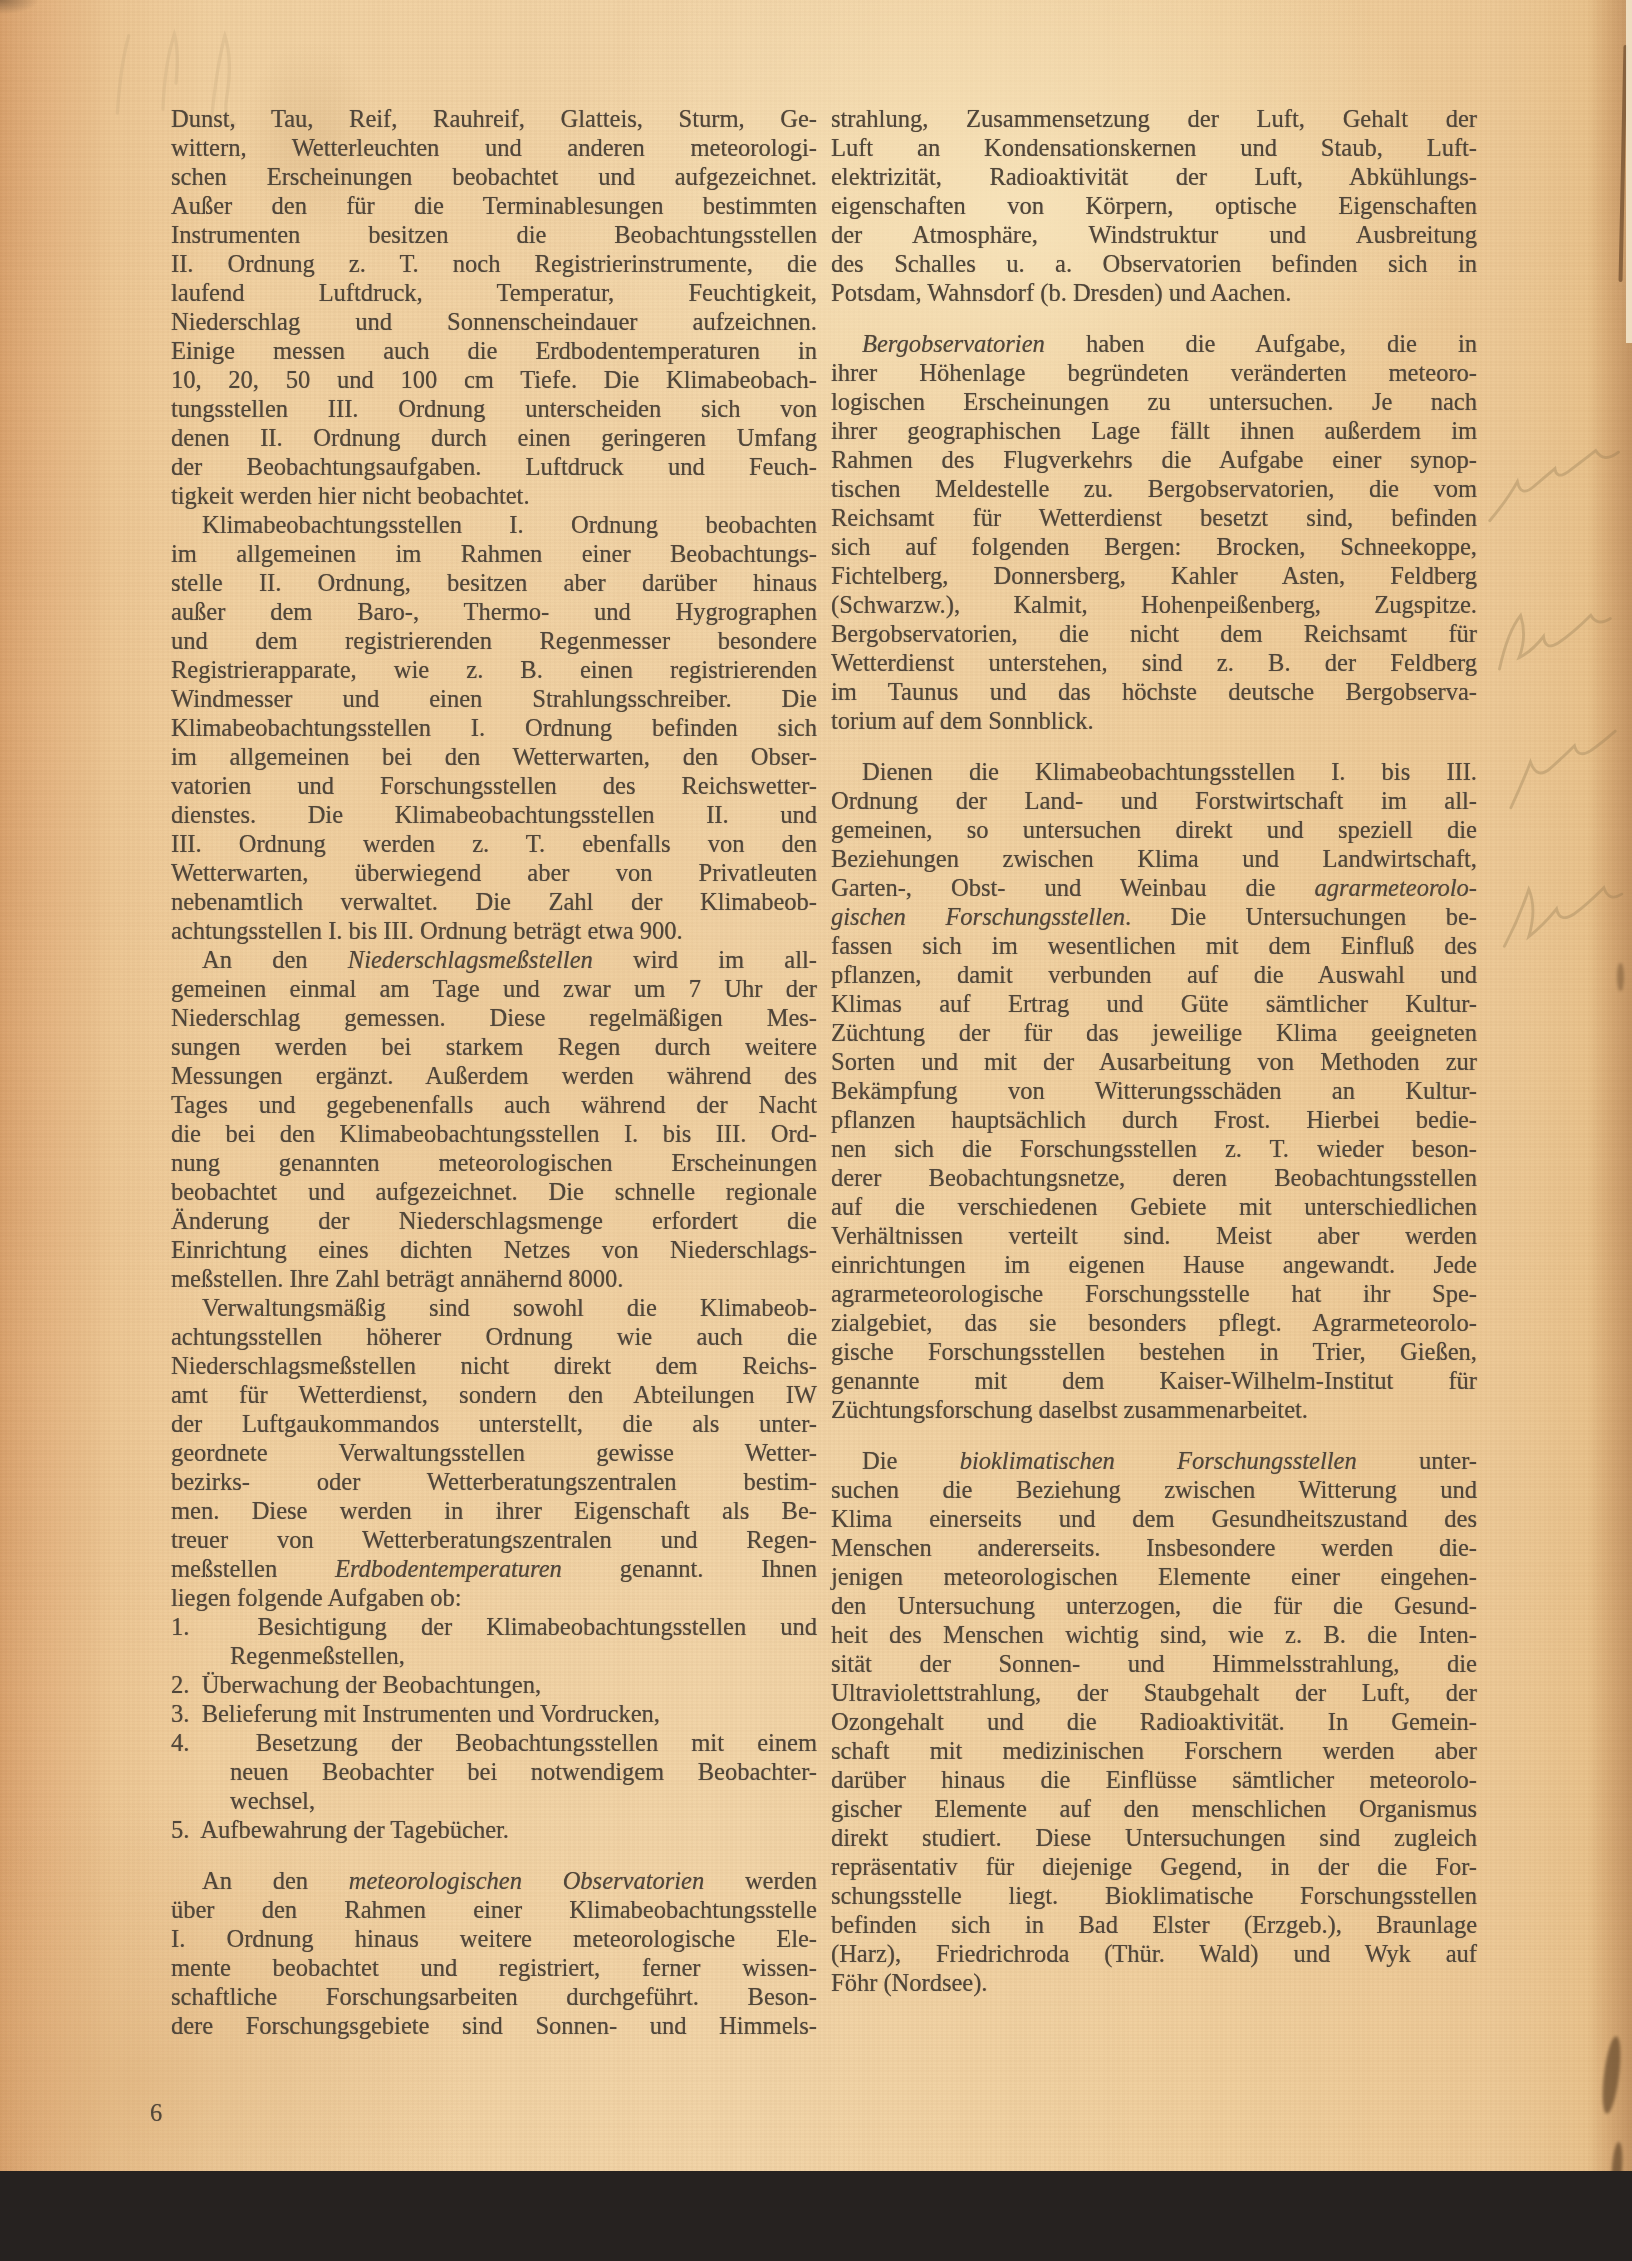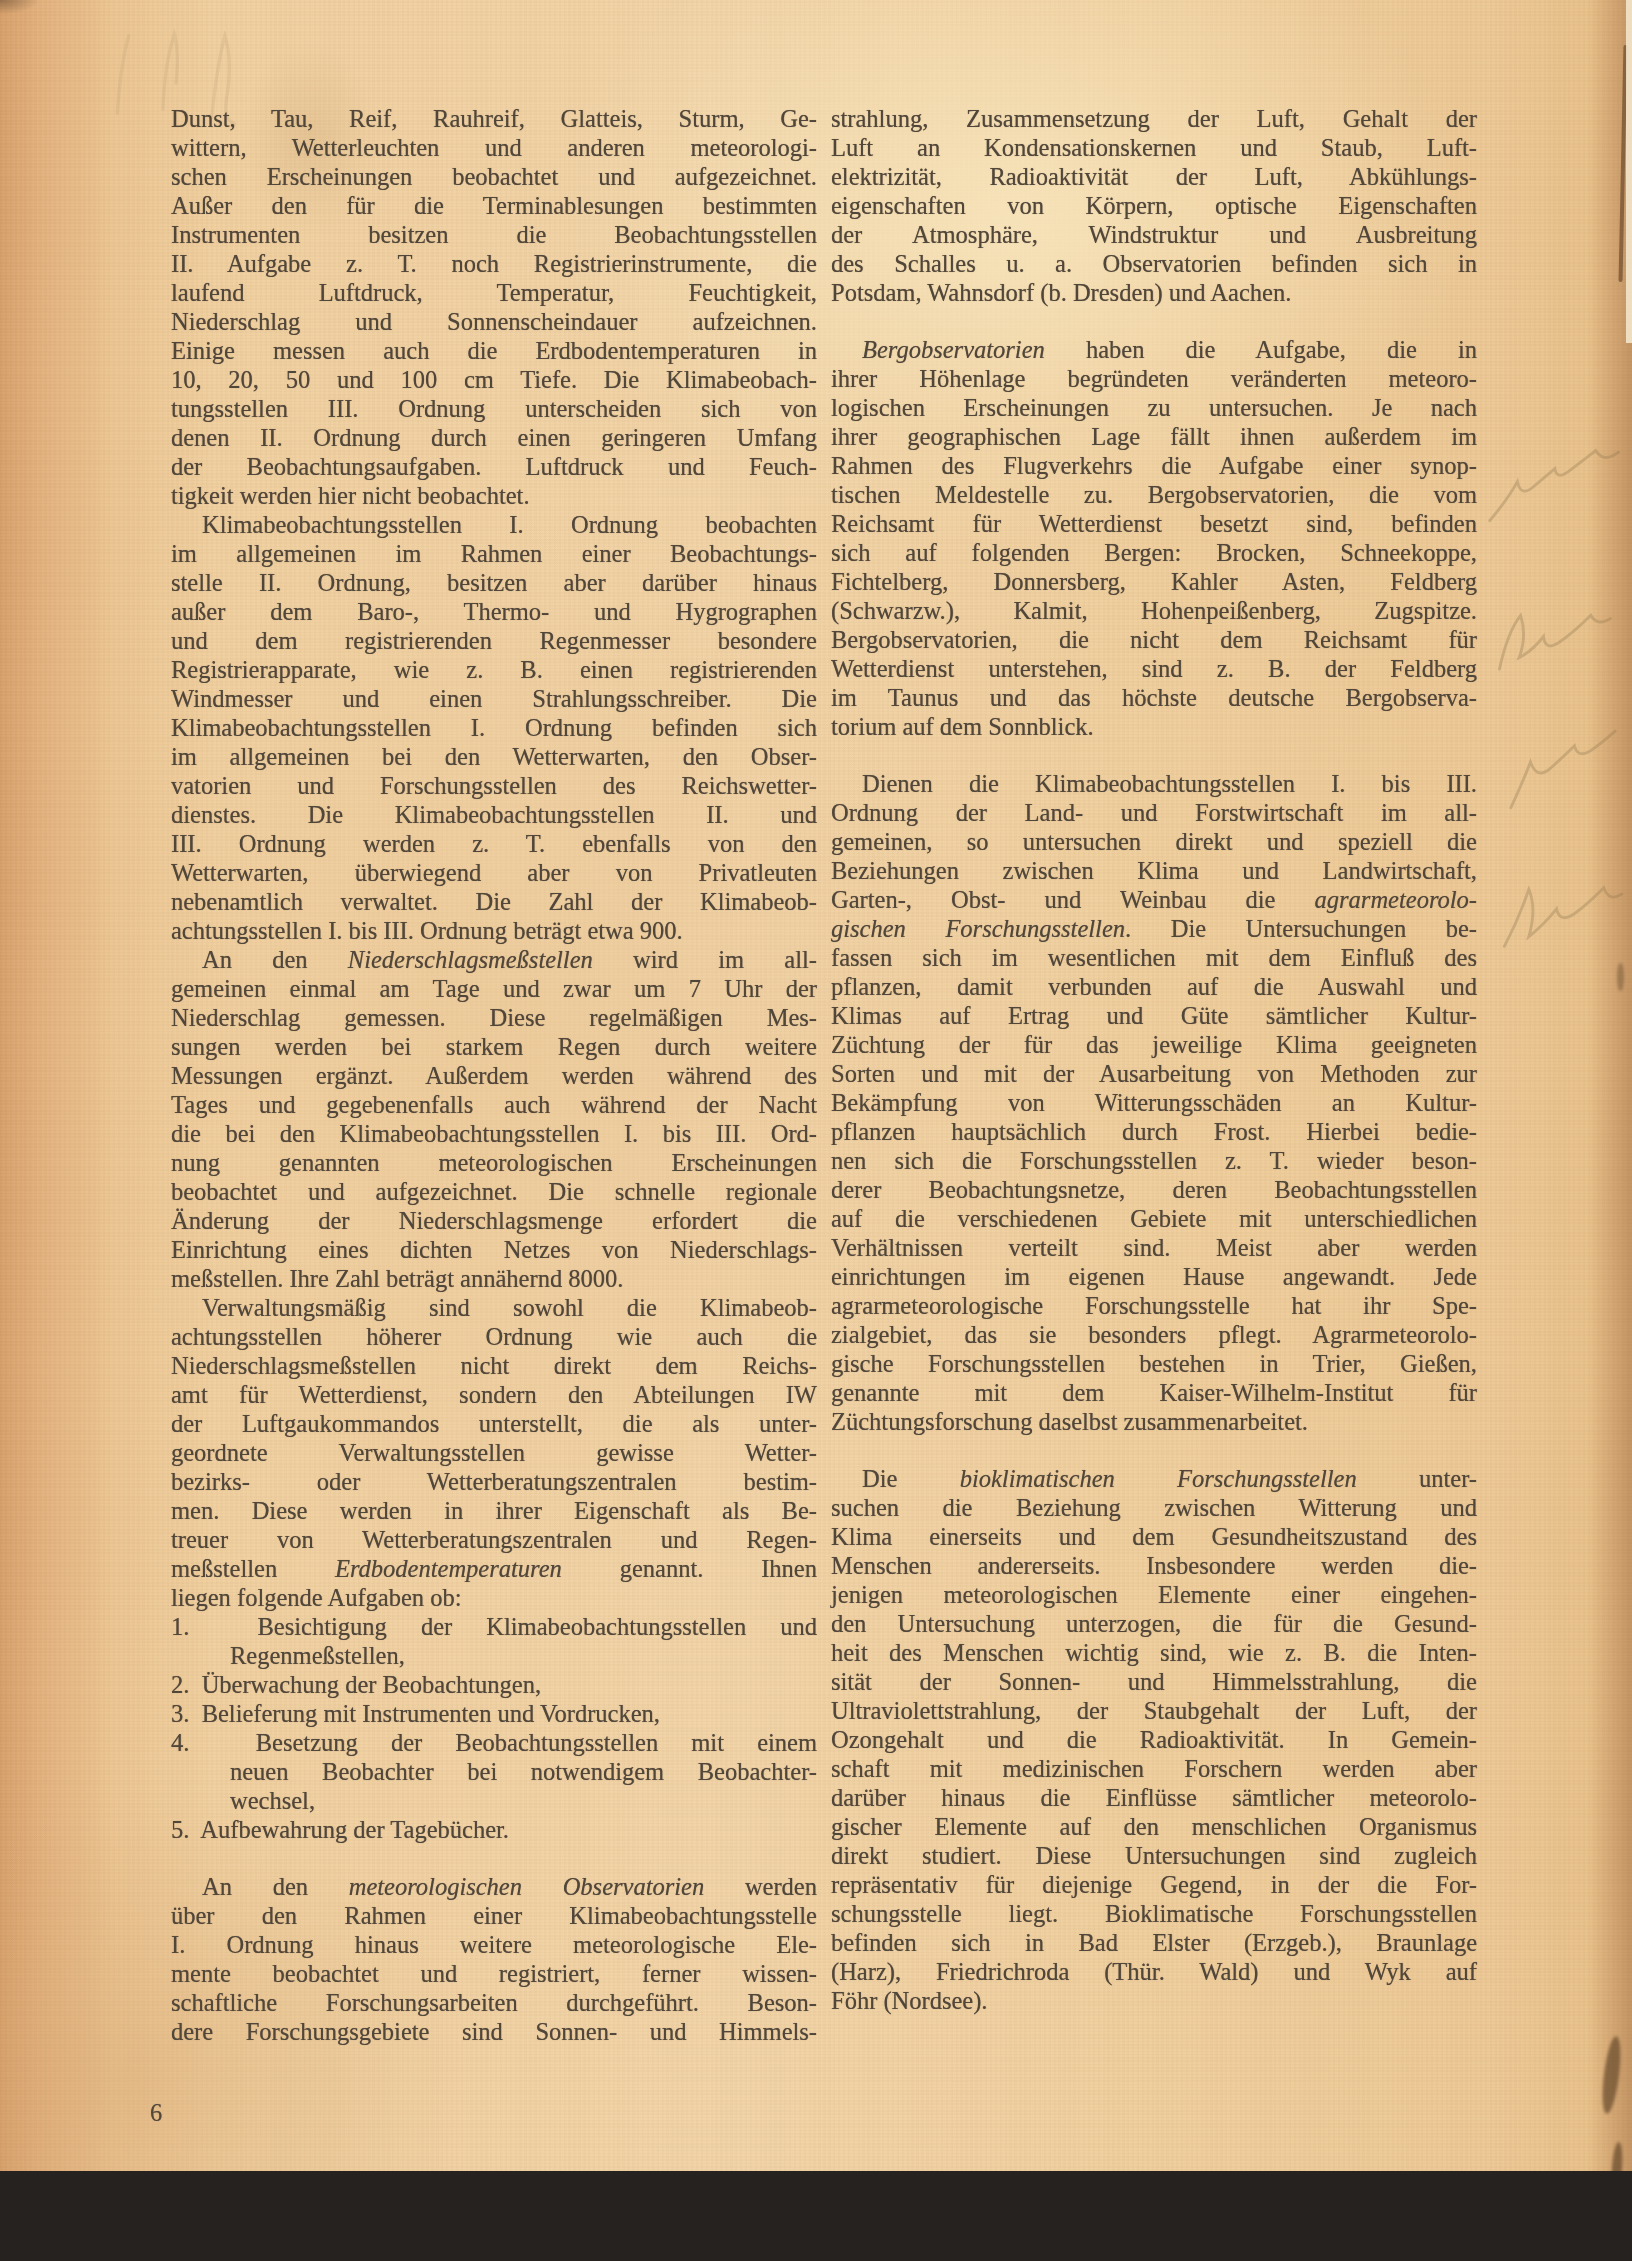--- a/index.html
+++ b/index.html
@@ -14,21 +14,21 @@
       radial-gradient(490px 408px at 8% 96%, rgba(210,160,105,.35), rgba(210,160,105,0) 70%),
       repeating-linear-gradient(0deg, rgba(122,92,60,.028) 0 1.6px, rgba(255,244,220,.02) 1.6px 3.3px),
       repeating-linear-gradient(90deg, rgba(122,92,60,.022) 0 2.4px, rgba(255,240,214,.02) 2.4px 4.9px),
       linear-gradient(90deg,#d79f6a 0,#e2b07c 37px,#ecc592 114px,#f0cf9f 220px,#f1d3a6 734px,#efcd9b 1224px,#ecc794 1502px,#e8c089 1591px,#e0b07a 1632px);
   }
   .col{position:absolute;top:104px;width:646px;font-size:24.5px;line-height:29px;
        text-shadow:0 0 0.8px rgba(80,66,52,.5), 0.4px 0.4px 0 rgba(80,66,52,.22);}
   .col-left{left:171px;}
   .col-right{left:831px;}
   .para{margin:0;}
-  .para.gap{margin-top:28px;}
+  .para.gap{margin-top:22px;}
   .line{white-space:nowrap;overflow:visible;text-align:left;}
   .line.just{white-space:normal;text-align:justify;text-align-last:justify;}
   .ind-first .line:first-child{padding-left:31px;}
   .line.hang{padding-left:59px;}
   .it{font-style:italic;}
   .pagenum{position:absolute;left:150px;top:2099px;font-size:24.5px;
            text-shadow:0 0 0.8px rgba(80,66,52,.5);}
   
   .edge-right{position:absolute;right:0;top:0;width:45px;height:2261px;
       background:linear-gradient(90deg, rgba(0,0,0,0) 0, rgba(160,108,60,.18) 45%, rgba(125,80,42,.3) 100%);}
@@ -60,21 +60,21 @@
     <path class="hw-faint" d="M52,130 q4,-60 14,-95 M108,125 q2,-55 14,-92 q6,22 2,60 M168,135 q6,-62 16,-100 q10,30 2,78 q-4,26 10,30"></path>
   </svg>
 
   <div class="col col-left" id="col-left">
       <div class="para">
         <div class="line just"><span>Dunst, Tau, Reif, Rauhreif, Glatteis, Sturm, Ge-</span></div>
         <div class="line just"><span>wittern, Wetterleuchten und anderen meteorologi-</span></div>
         <div class="line just"><span>schen Erscheinungen beobachtet und aufgezeichnet.</span></div>
         <div class="line just"><span>Außer den für die Terminablesungen bestimmten</span></div>
         <div class="line just"><span>Instrumenten besitzen die Beobachtungsstellen</span></div>
-        <div class="line just"><span>II. Aufgabe z. T. noch Registrierinstrumente, die</span></div>
+        <div class="line just"><span>II. Ordnung z. T. noch Registrierinstrumente, die</span></div>
         <div class="line just"><span>laufend Luftdruck, Temperatur, Feuchtigkeit,</span></div>
         <div class="line just"><span>Niederschlag und Sonnenscheindauer aufzeichnen.</span></div>
         <div class="line just"><span>Einige messen auch die Erdbodentemperaturen in</span></div>
         <div class="line just"><span>10, 20, 50 und 100 cm Tiefe. Die Klimabeobach-</span></div>
         <div class="line just"><span>tungsstellen III. Ordnung unterscheiden sich von</span></div>
         <div class="line just"><span>denen II. Ordnung durch einen geringeren Umfang</span></div>
         <div class="line just"><span>der Beobachtungsaufgaben. Luftdruck und Feuch-</span></div>
         <div class="line"><span>tigkeit werden hier nicht beobachtet.</span></div>
       </div>
       <div class="para ind-first">

